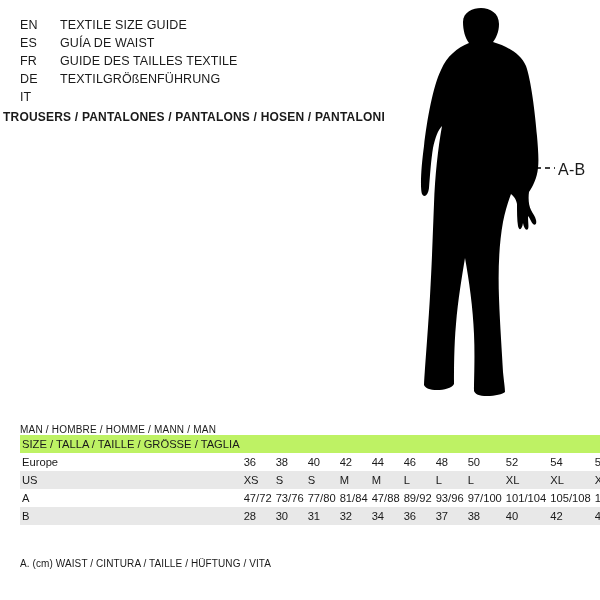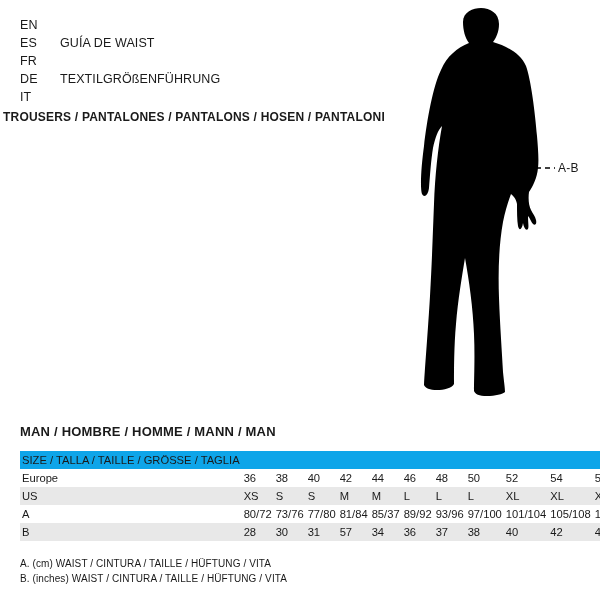--- a/index.html
+++ b/index.html
@@ -67,50 +67,50 @@
   }
   .figure-svg {
     position: absolute;
     top: 0;
     left: 0;
   }
   .ab-label {
     position: absolute;
     top: 153px;
     left: 163px;
-    font-size: 12px;
+    font-size: 16px;
     letter-spacing: 0.3px;
   }
 
   
   .table-section {
     position: absolute;
     top: 424px;
     left: 20px;
     width: 562px;
   }
   .group-title {
-    font-size: 13px;
-    font-weight: bold;
+    font-size: 10px;
+    font-weight: normal;
     letter-spacing: 0.2px;
-    margin-bottom: 12px;
+    margin-bottom: 0;
   }
   table.size-table {
     border-collapse: collapse;
     width: 562px;
     font-size: 11.2px;
   }
   table.size-table td, table.size-table th {
     text-align: left;
     padding: 1px 2px;
     font-weight: normal;
     white-space: nowrap;
   }
   table.size-table tr.header-row td {
-    background: #0ea5e9;
+    background: #bef264;
     font-weight: normal;
     height: 16px;
   }
   table.size-table tr.alt td {
     background: #e8e8e8;
   }
   table.size-table tr td {
     height: 16px;
   }
   table.size-table td.label-col {
@@ -133,27 +133,29 @@
   }
 </style>
 </head>
 <body>
 
 <div class="page">
 
   <div class="lang-block">
     <div class="lang-row">
       <span class="lang-code">EN</span>
+      <span class="lang-title">TEXTILE SIZE GUIDE</span>
     </div>
     <div class="lang-row">
       <span class="lang-code">ES</span>
       <span class="lang-title">GUÍA DE WAIST</span>
     </div>
     <div class="lang-row">
       <span class="lang-code">FR</span>
+      <span class="lang-title">GUIDE DES TAILLES TEXTILE</span>
     </div>
     <div class="lang-row">
       <span class="lang-code">DE</span>
       <span class="lang-title">TEXTILGRÖßENFÜHRUNG</span>
     </div>
     <div class="lang-row">
       <span class="lang-code">IT</span>
     </div>
   </div>
 
@@ -248,48 +250,47 @@
           <td class="val">M</td>
           <td class="val">L</td>
           <td class="val">L</td>
           <td class="val">L</td>
           <td class="val">XL</td>
           <td class="val">XL</td>
           <td class="val">XXL</td>
         </tr>
         <tr>
           <td class="label-col">A</td>
-          <td class="val">80/72</td>
+          <td class="val">47/72</td>
           <td class="val">73/76</td>
           <td class="val">77/80</td>
           <td class="val">81/84</td>
-          <td class="val">85/37</td>
+          <td class="val">47/88</td>
           <td class="val">89/92</td>
           <td class="val">93/96</td>
           <td class="val">97/100</td>
           <td class="val">101/104</td>
           <td class="val">105/108</td>
           <td class="val">109/112</td>
         </tr>
         <tr class="alt">
           <td class="label-col">B</td>
           <td class="val">28</td>
           <td class="val">30</td>
           <td class="val">31</td>
-          <td class="val">57</td>
+          <td class="val">32</td>
           <td class="val">34</td>
           <td class="val">36</td>
           <td class="val">37</td>
           <td class="val">38</td>
           <td class="val">40</td>
           <td class="val">42</td>
           <td class="val">44</td>
         </tr>
       </tbody>
     </table>
   </div>
 
   <div class="footnotes">
     <div>A. (cm) WAIST / CINTURA / TAILLE / HÜFTUNG / VITA</div>
-    <div>B. (inches) WAIST / CINTURA / TAILLE / HÜFTUNG / VITA</div>
   </div>
 
 </div>
 
 </body></html>

